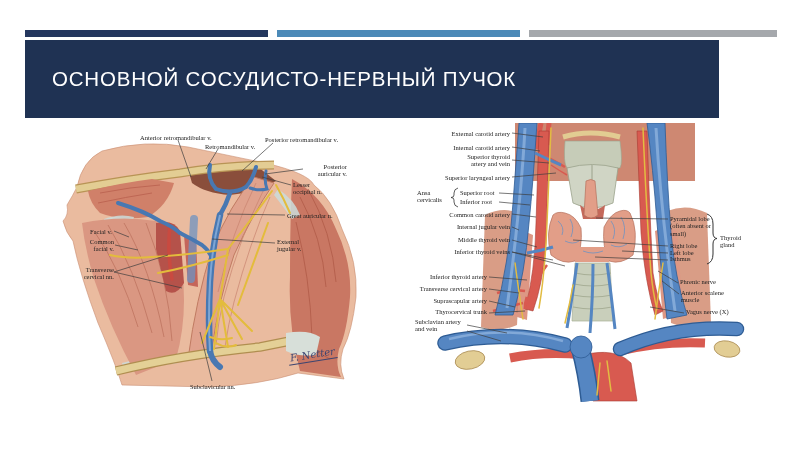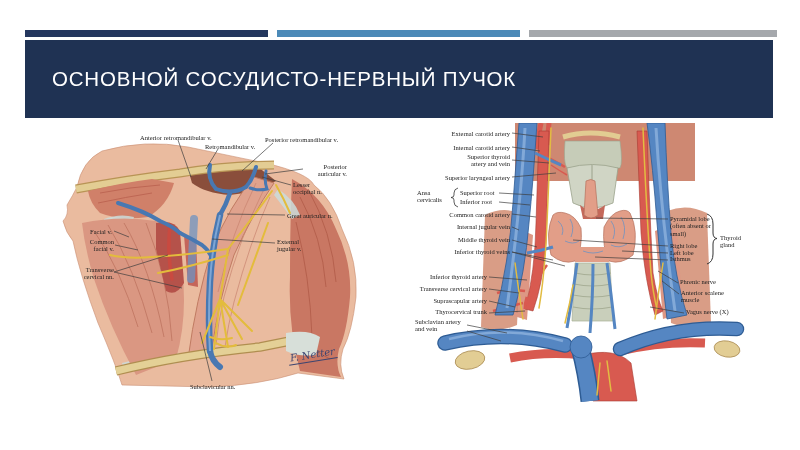--- a/index.html
+++ b/index.html
@@ -2,21 +2,21 @@
 <html><head>
 <meta charset="utf-8">
 <style>
   html,body{margin:0;padding:0;}
   body{width:800px;height:450px;background:#ffffff;position:relative;overflow:hidden;
        font-family:"Liberation Sans",sans-serif;}
   .bar{position:absolute;top:30px;height:7px;}
   #bar-navy{left:25px;width:243px;background:#24375E;}
   #bar-blue{left:277px;width:243px;background:#4C8AB8;}
   #bar-gray{left:529px;width:248px;background:#A5A8AC;}
-  .title-box{position:absolute;left:25px;top:40px;width:748px;height:78px;background:#1F3253;
+  .title-box{position:absolute;left:25px;top:40px;width:694px;height:78px;background:#1F3253;
              display:flex;align-items:center;}
   .title-text{color:#ffffff;font-size:20.5px;font-weight:400;letter-spacing:.8px;
               padding-left:27px;font-family:"Liberation Sans",sans-serif;}
   .fig{position:absolute;}
   #fig-left{left:60px;top:127px;width:310px;height:275px;}
   #fig-right{left:415px;top:123px;width:380px;height:280px;}
   .fig svg{position:absolute;left:0;top:0;}
   .lbl{position:absolute;font:6.5px/1.12 "Liberation Serif",serif;color:#222;}
   .ra{text-align:right;}
   .nw{white-space:nowrap;}

